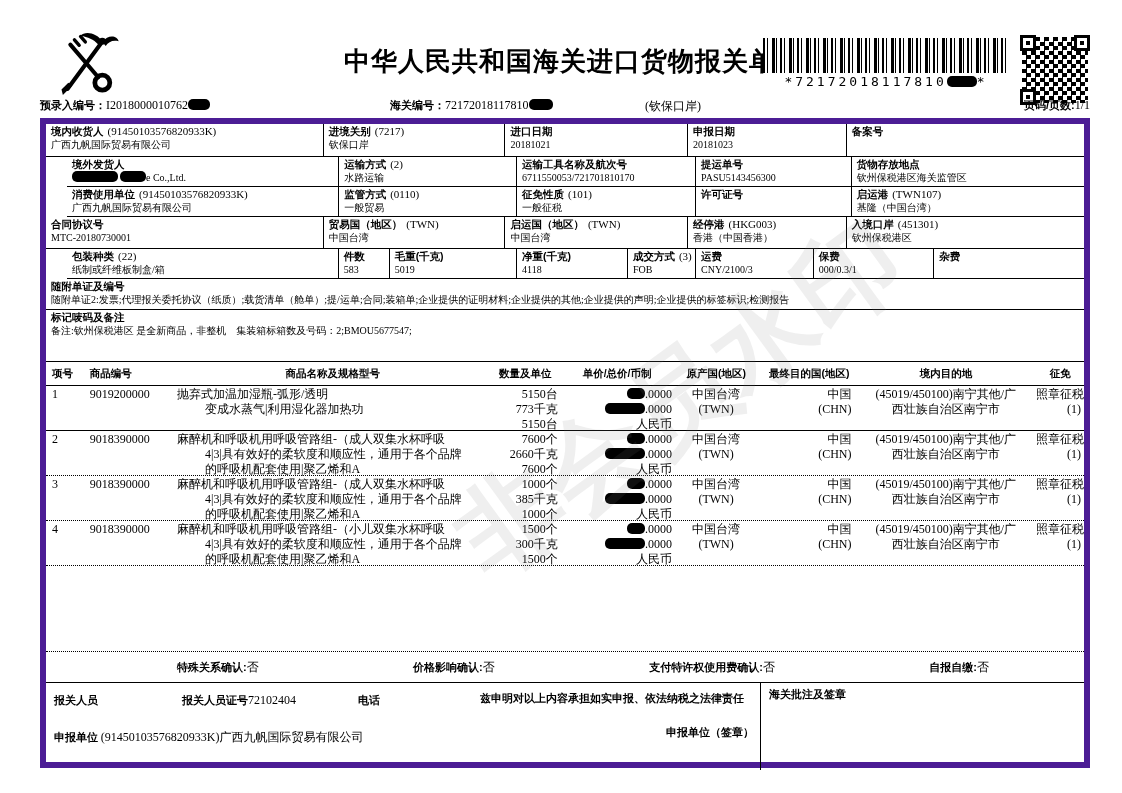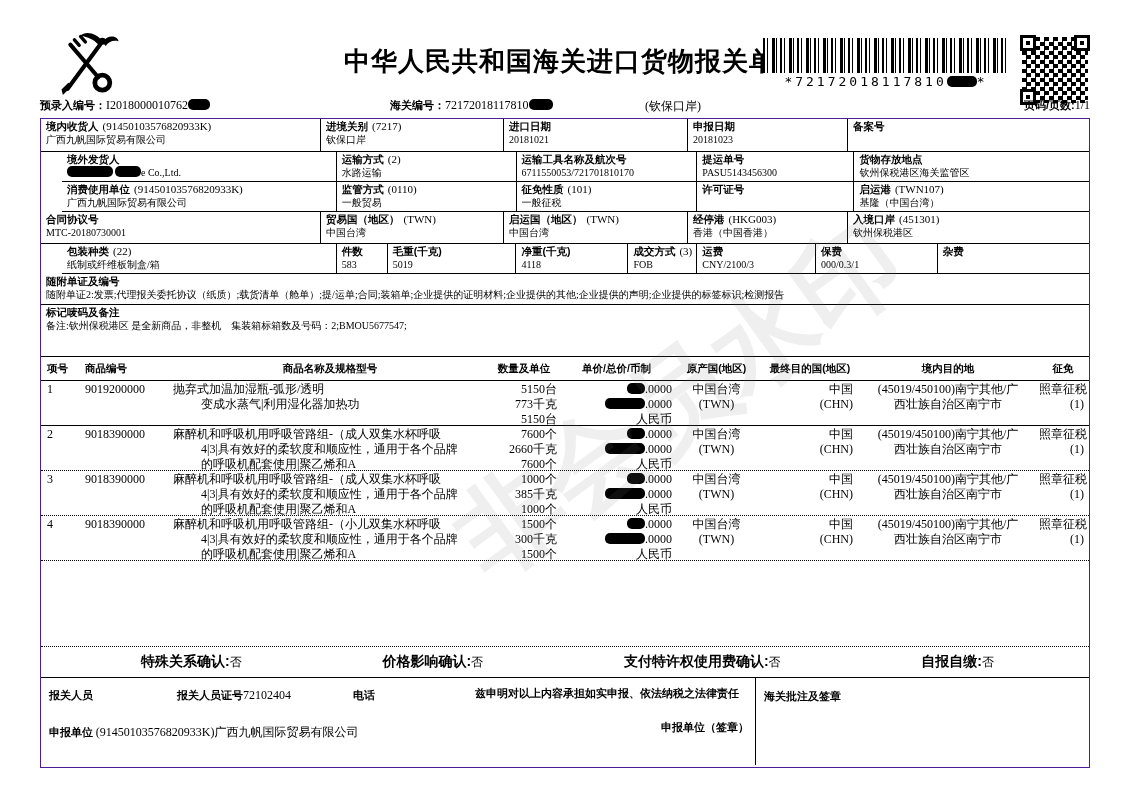--- a/index.html
+++ b/index.html
@@ -22,21 +22,21 @@
   .qr .mod{position:absolute;inset:3px;background:conic-gradient(#000 25%,#fff 0 50%,#000 0 75%,#fff 0) 0 0/9px 9px;}
   .finder{position:absolute;width:16px;height:16px;border:3px solid #000;background:#fff;box-sizing:border-box;}
   .finder i{position:absolute;left:3px;top:3px;width:4px;height:4px;background:#000;}
   .f-tl{left:1px;top:1px;} .f-tr{right:1px;top:1px;} .f-bl{left:1px;bottom:1px;}
   
   .meta{position:absolute;left:40px;top:98px;width:1050px;height:16px;font-size:12px;}
   .meta .m1{position:absolute;left:0;} .meta .m2{position:absolute;left:350px;}
   .meta .m3{position:absolute;left:605px;} .meta .m4{position:absolute;right:0;}
   .meta b{font-size:11px;}
   
-  .doc{position:absolute;left:40px;top:118px;width:1050px;height:650px;border:1px solid #4c1d95;box-sizing:border-box;}
+  .doc{position:absolute;left:40px;top:118px;width:1050px;height:650px;border:6px solid #4c1d95;box-sizing:border-box;}
   .tr{display:flex;box-sizing:border-box;}
   .bb{border-bottom:1px solid #000;} .bbd{border-bottom:1px dotted #000;}
   .c{border-right:1px solid #000;box-sizing:border-box;padding:1px 5px;overflow:hidden;}
   .c:last-child{border-right:none;}
   .c .lbl{font-size:10.5px;line-height:13px;white-space:nowrap;}
   .c .code{font-family:"Liberation Serif","DejaVu Serif",serif;font-weight:normal;font-size:11px;margin-left:4px;}
   .c .val{font-size:10px;line-height:14px;white-space:nowrap;}
   .h33{height:33px;} .h30{height:30px;margin-left:21px;} .h32{height:32px;} .h31{height:31px;}
   .h52{height:52px;} .h24{height:24px;} .h86{height:86px;} .h87{height:87px;} .h45{height:45px;}
   .w280{width:280px;} .w183{width:183px;} .w184{width:184px;} .w160{width:160px;} .w239{width:239px;}
@@ -48,21 +48,21 @@
   .gc1{width:42px;padding-left:6px;} .gc2{width:88px;} .gc3{width:318px;}
   .gc4{width:70px;text-align:right;} .gc5{width:115px;text-align:right;}
   .gc6{width:85px;text-align:center;} .gc7{width:100px;text-align:right;padding-right:6px;}
   .gc8{width:178px;text-align:center;} .gc9{width:50px;text-align:right;padding-right:3px;}
   .gh .gc1{text-align:left;} .gh .gc3,.gh .gc4,.gh .gc5,.gh .gc6,.gh .gc8{text-align:center;}
   .gh .gc7{text-align:center;padding-right:0;} .gh .gc9{text-align:center;padding-right:0;}
   .g{font-size:12px;line-height:15px;padding-top:1px;}
   .g .gc div{white-space:nowrap;}
   
   .confirm{align-items:center;font-size:12px;padding:0 95px 0 100px;justify-content:space-between;}
-  .confirm b{font-size:14px;}
+  .confirm b{font-size:11px;margin-left:31px;}
   
   .fl{position:relative;width:715px;border-right:1px solid #000;box-sizing:border-box;}
   .fr{position:relative;flex:1;}
   .fnote{position:absolute;font-size:11px;white-space:nowrap;}
   .fval{font-family:"Liberation Serif","DejaVu Serif",serif;font-weight:normal;font-size:12px;}
   
   .blob{display:inline-block;background:#000;border-radius:5px;height:11px;vertical-align:-1px;}
   .bw18{width:18px;} .bw22{width:22px;} .bw24{width:24px;} .bw30{width:30px;}
   .bw40{width:40px;} .bw46{width:46px;} .bw26{width:26px;}
 </style>
@@ -444,18 +444,18 @@
     <div class="tr h87">
       <div class="fl">
         <span class="fnote lbl" style="left:8px;top:10px;">报关人员</span>
         <span class="fnote" style="left:136px;top:10px;"><b>报关人员证号</b><span class="fval">72102404</span></span>
         <span class="fnote lbl" style="left:312px;top:10px;">电话</span>
         <span class="fnote lbl" style="right:16px;top:8px;">兹申明对以上内容承担如实申报、依法纳税之法律责任</span>
         <span class="fnote" style="left:8px;top:46px;"><b>申报单位</b> <span class="fval">(91450103576820933K)广西九帆国际贸易有限公司</span></span>
         <span class="fnote lbl" style="right:6px;top:42px;">申报单位（签章）</span>
       </div>
       <div class="fr">
-        <span class="fnote lbl" style="left:8px;top:11px;">海关批注及签章</span>
+        <span class="fnote lbl" style="left:8px;top:4px;">海关批注及签章</span>
       </div>
     </div>
 
   </div>
 </div>
 
 </body></html>

